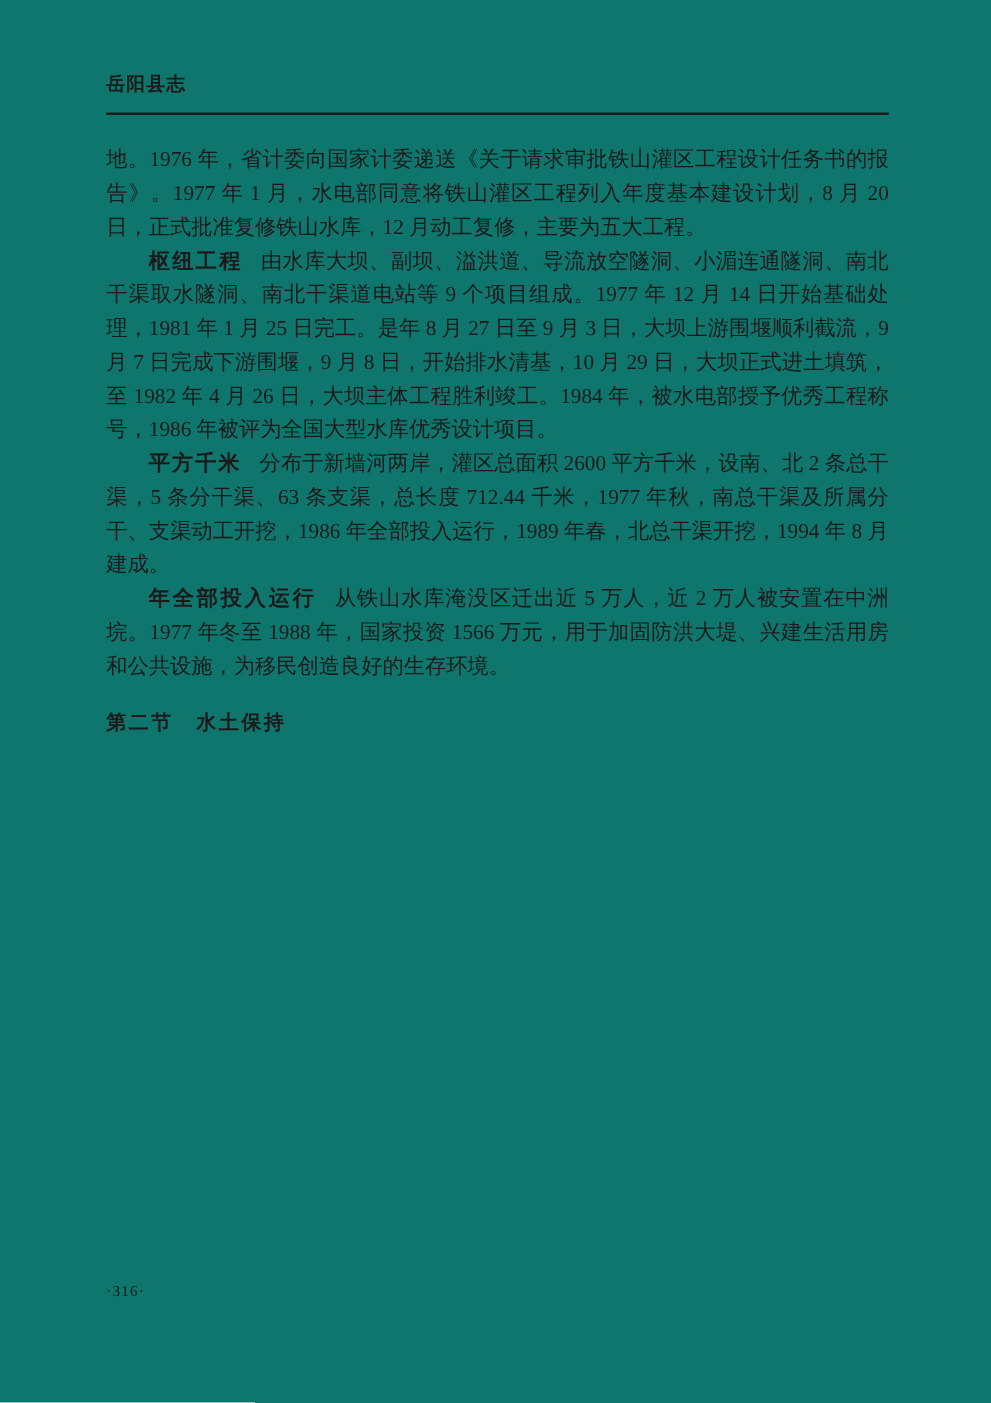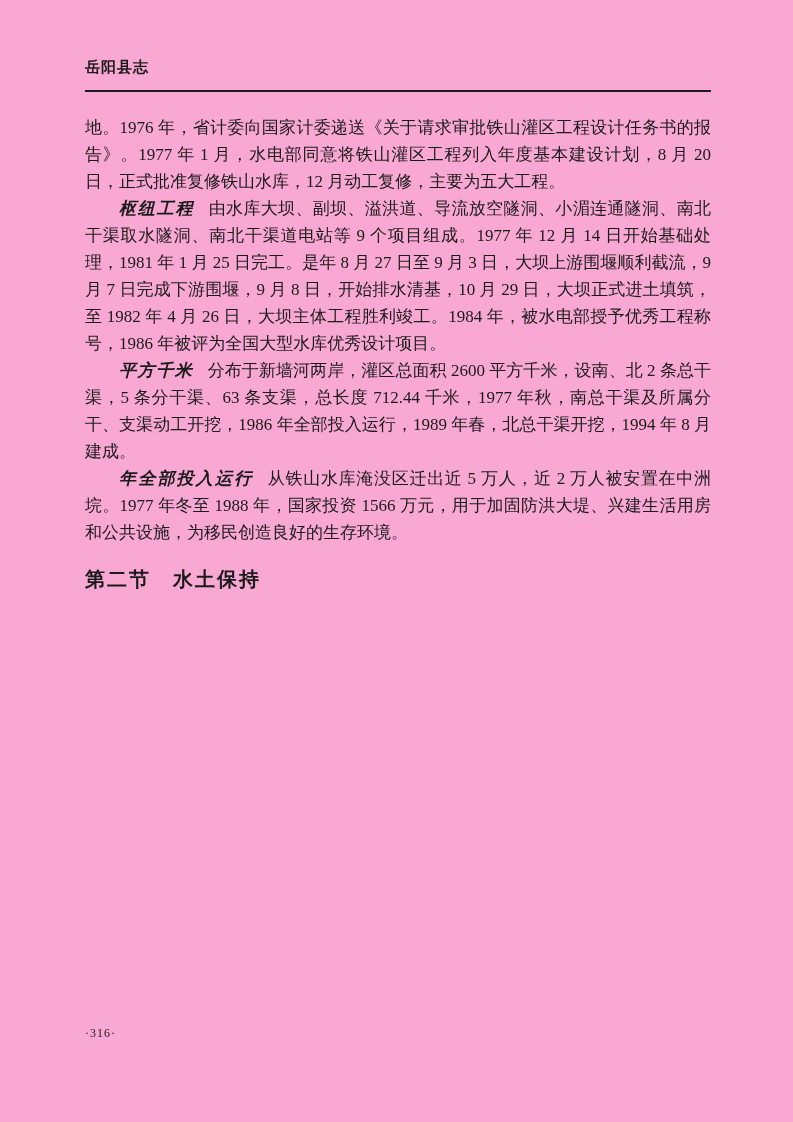--- a/index.html
+++ b/index.html
@@ -2,21 +2,21 @@
 <html><head>
 <meta charset="utf-8">
 <style>
   * { margin: 0; padding: 0; box-sizing: border-box; }
   html, body { background: #ffffff; }
   .page {
     position: relative;
     width: 793px;
     height: 1122px;
     margin: 0 auto;
-    background: #f9a8d4;
+    background: #0f766e;
     color: #1a1a1a;
     font-family: "Liberation Serif", "DejaVu Serif", serif;
     overflow: hidden;
   }
   .running-header {
     position: absolute;
     top: 58px;
     left: 85px;
     right: 82px;
     font-family: "Liberation Sans", "DejaVu Sans", sans-serif;
@@ -35,24 +35,23 @@
     line-height: 27px;
     text-align: justify;
     text-justify: inter-ideograph;
   }
   .content p { text-align: justify; }
   .content p.indent { text-indent: 2em; }
   .lead {
     font-weight: bold;
     letter-spacing: 1.5px;
     margin-right: 0.85em;
-    font-style: italic;
   }
   .section-heading {
-    font-size: 20px;
+    font-size: 16px;
     font-weight: bold;
     text-align: center;
     text-indent: 0 !important;
     letter-spacing: 2px;
     line-height: 32px;
     margin: 17px 0 27px 0;
   }
   .folio {
     position: absolute;
     top: 1026px;

